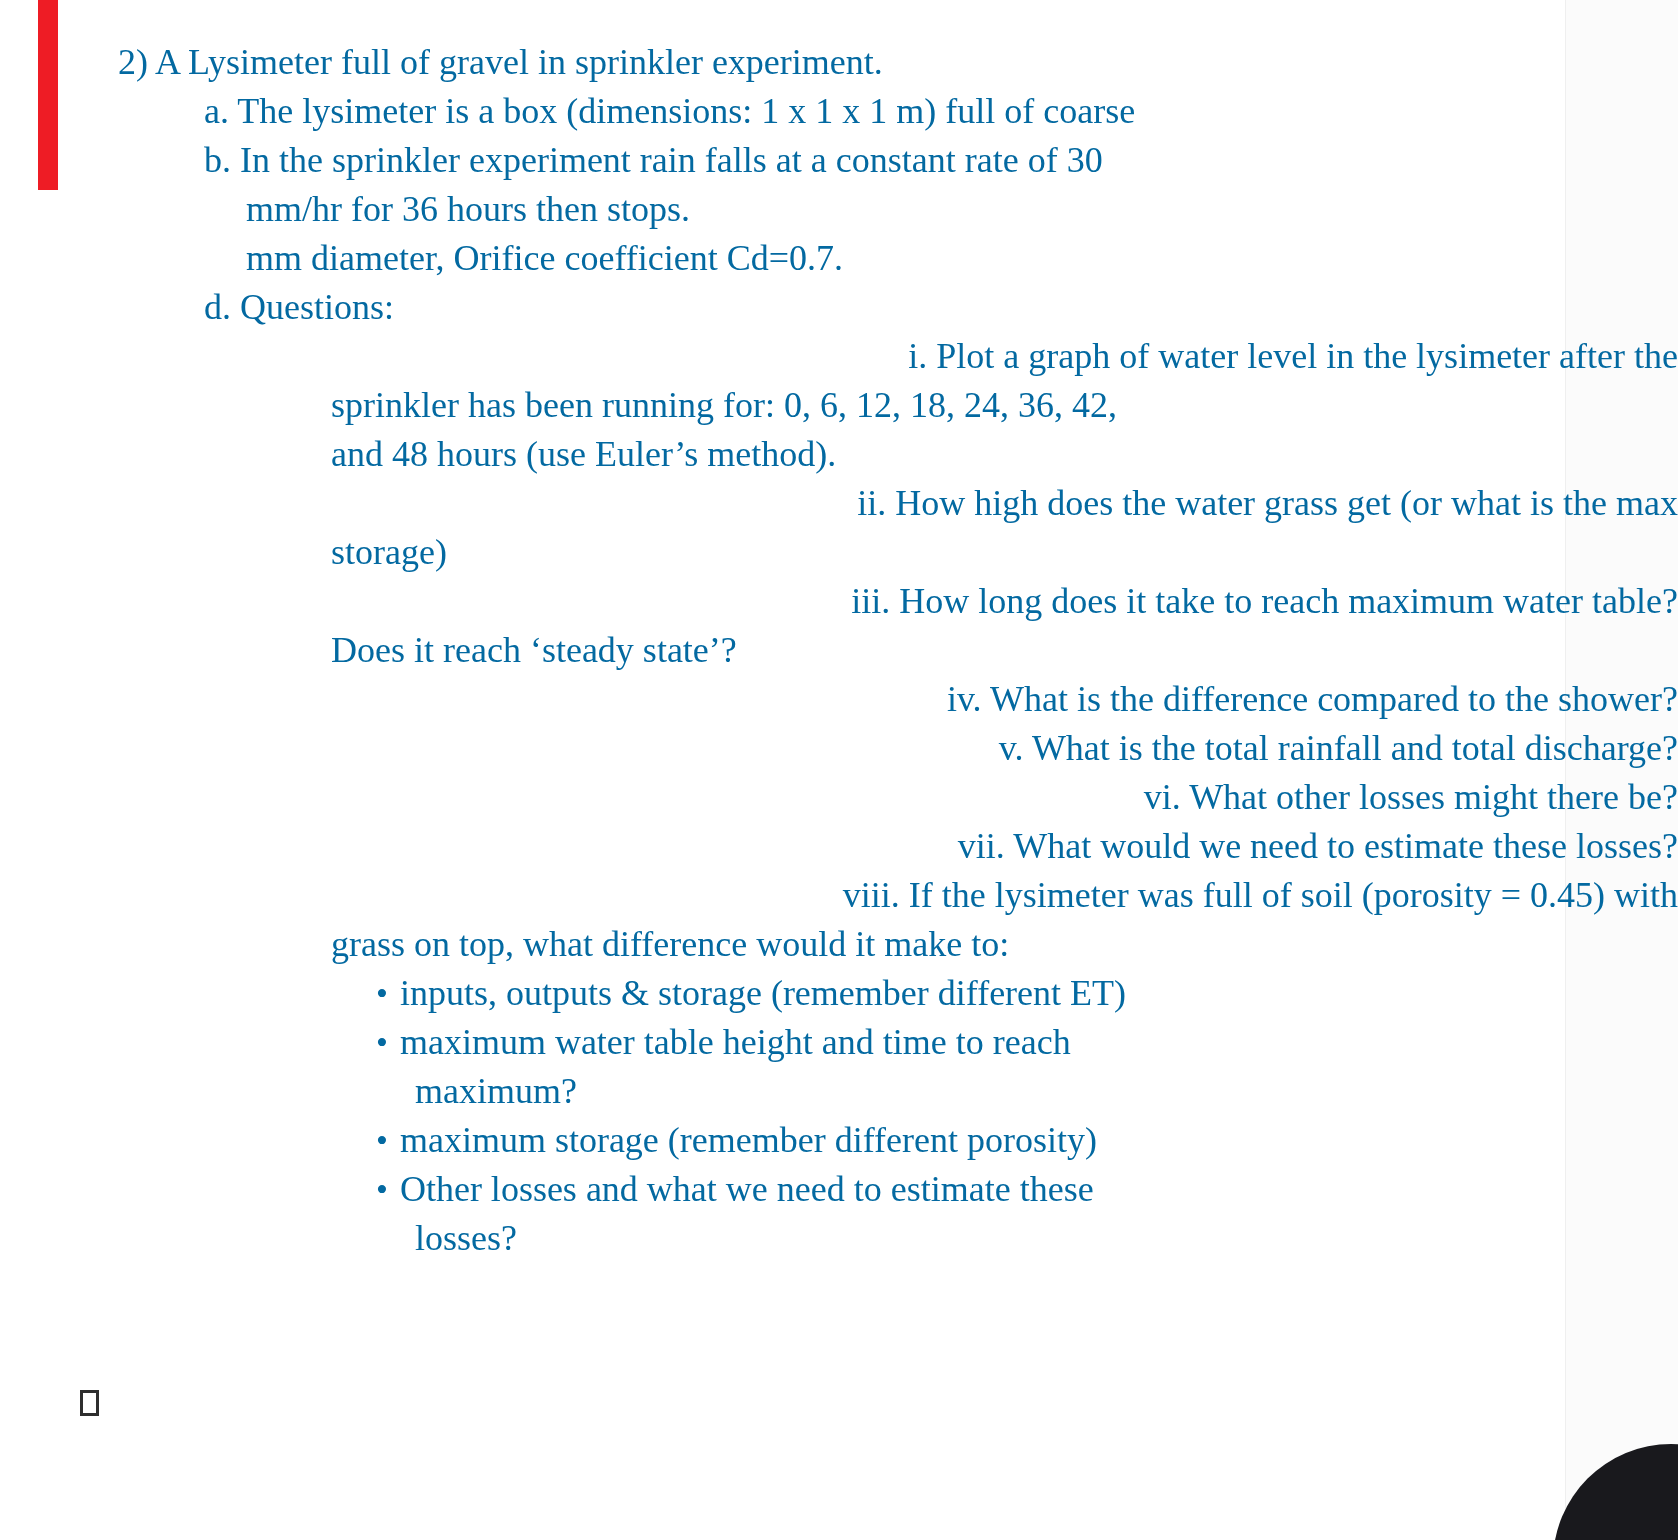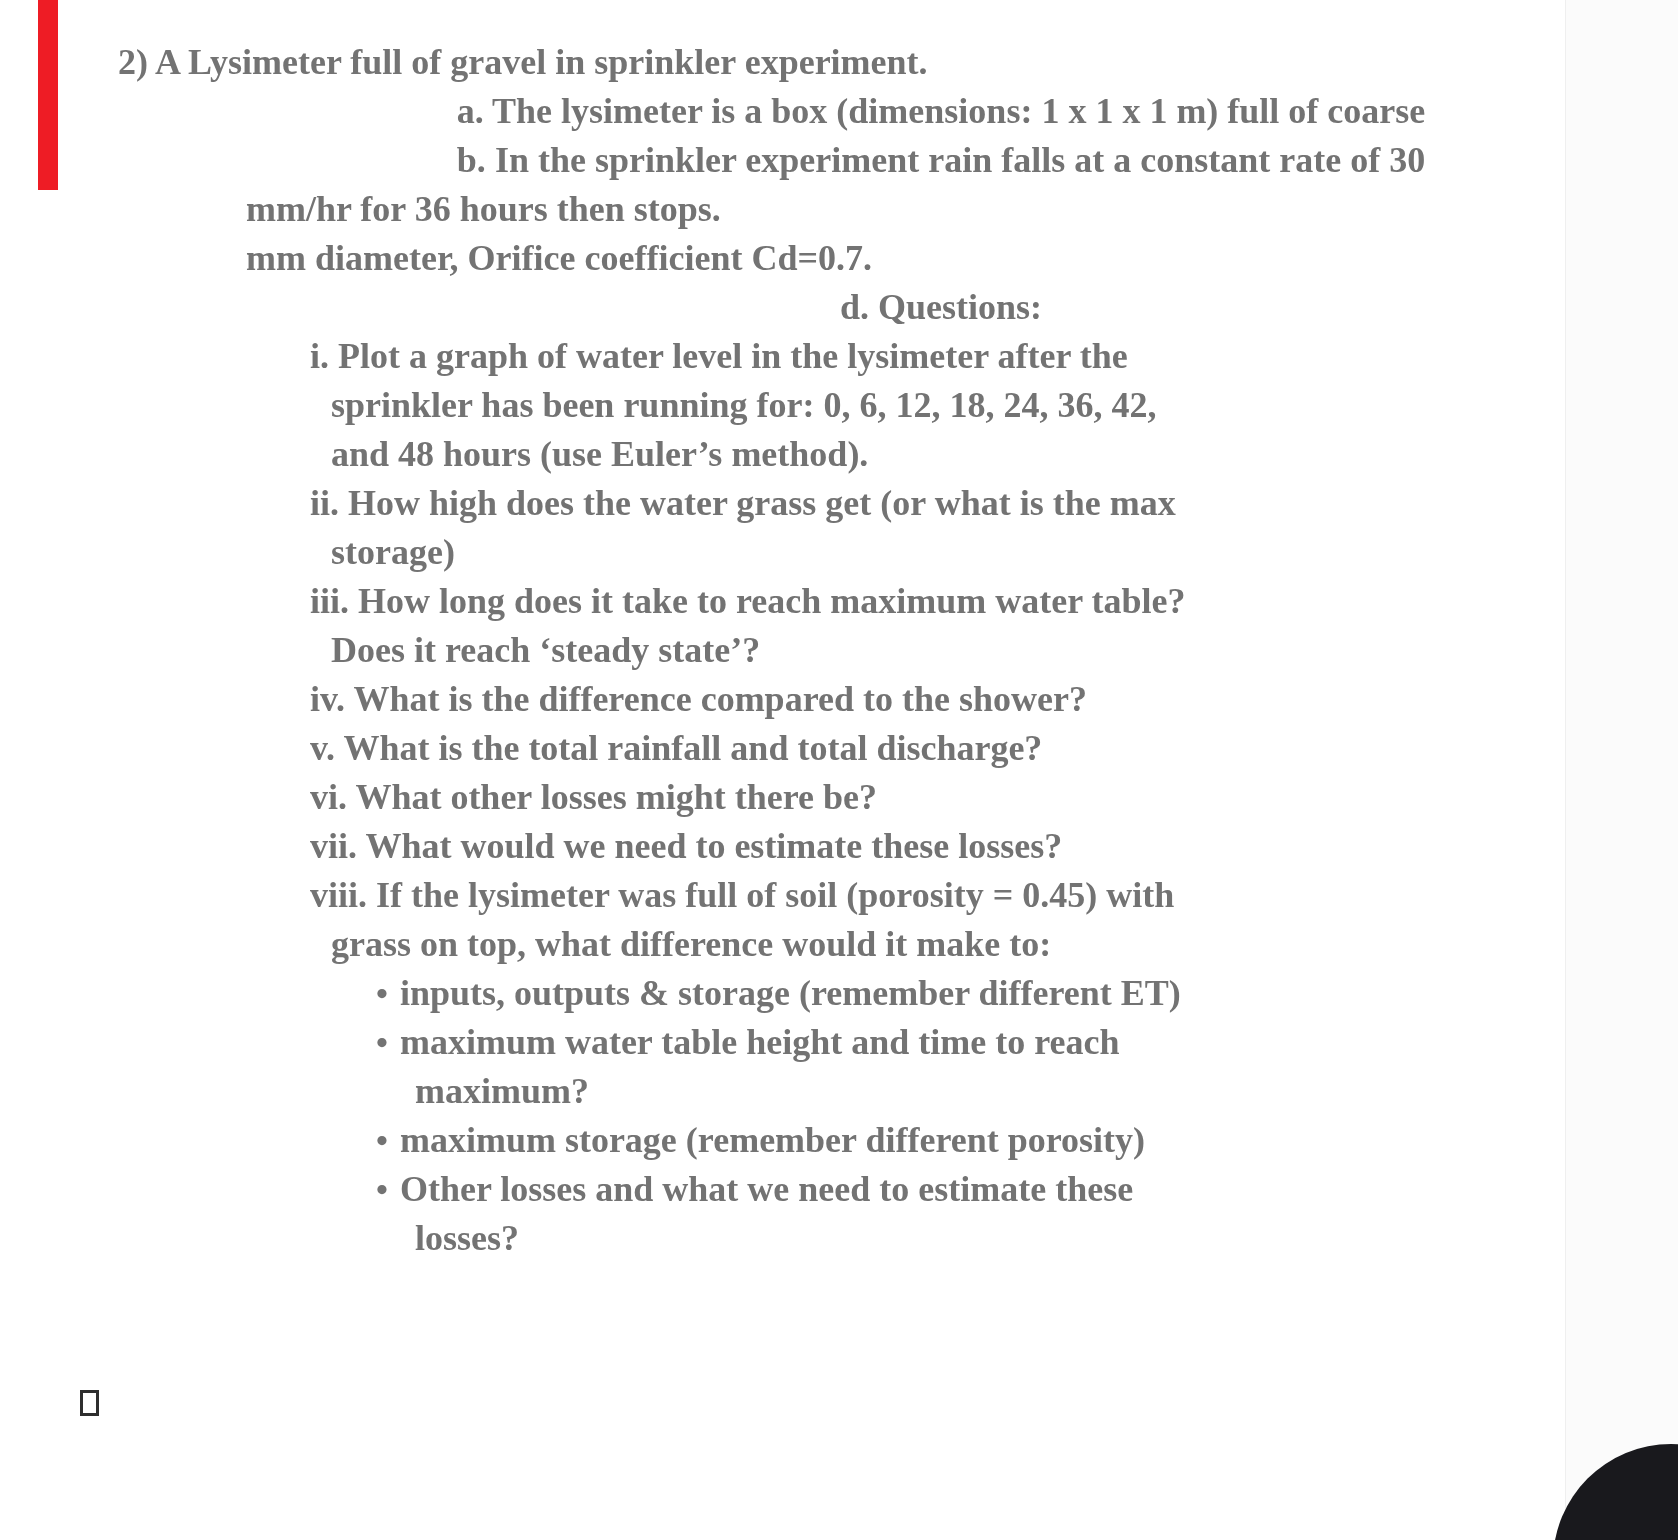--- a/index.html
+++ b/index.html
@@ -3,22 +3,21 @@
 <meta charset="utf-8">
 <style>
   html,body { margin:0; padding:0; }
   .page {
     position:relative;
     width:1678px; height:1540px;
     background:#ffffff;
     overflow:hidden;
     font-family:"Liberation Serif", serif;
     font-size:36px;
-    color:#737373;
-    font-weight:bold;
+    color:#0369a1;
   }
   .edge-strip {
     position:absolute; top:0; right:0; bottom:0; width:112px;
     background:#fbfbfb; border-left:1px solid #efefef;
   }
   .red-bar {
     position:absolute; left:38px; top:0; width:20px; height:190px;
   }
   .corner-circle {
     position:absolute; left:1553px; top:1444px;
@@ -26,23 +25,23 @@
   }
   .checkbox {
     position:absolute; left:80px; top:1390px;
     width:19px; height:26px;
     border:3px solid #2e2e2e; background:#ffffff;
     box-sizing:border-box;
   }
   .content { position:absolute; top:38px; left:0; right:0; }
   .line { line-height:49px; white-space:nowrap; }
   .l0  { margin-left:118px; }
-  .l1  { margin-left:204px;text-align:center; }
+  .l1  { margin-left:204px; }
   .l1c { margin-left:246px; }
-  .l2  { margin-left:310px; }
+  .l2  { margin-left:310px;text-align:right; }
   .l2c { margin-left:331px; }
   .l3  { margin-left:376px; }
   .l3c { margin-left:415px; }
   .bullet { display:inline-block; margin-right:12px; font-size:34px; }
 </style>
 </head>
 <body>
 
 <div class="page">
 

